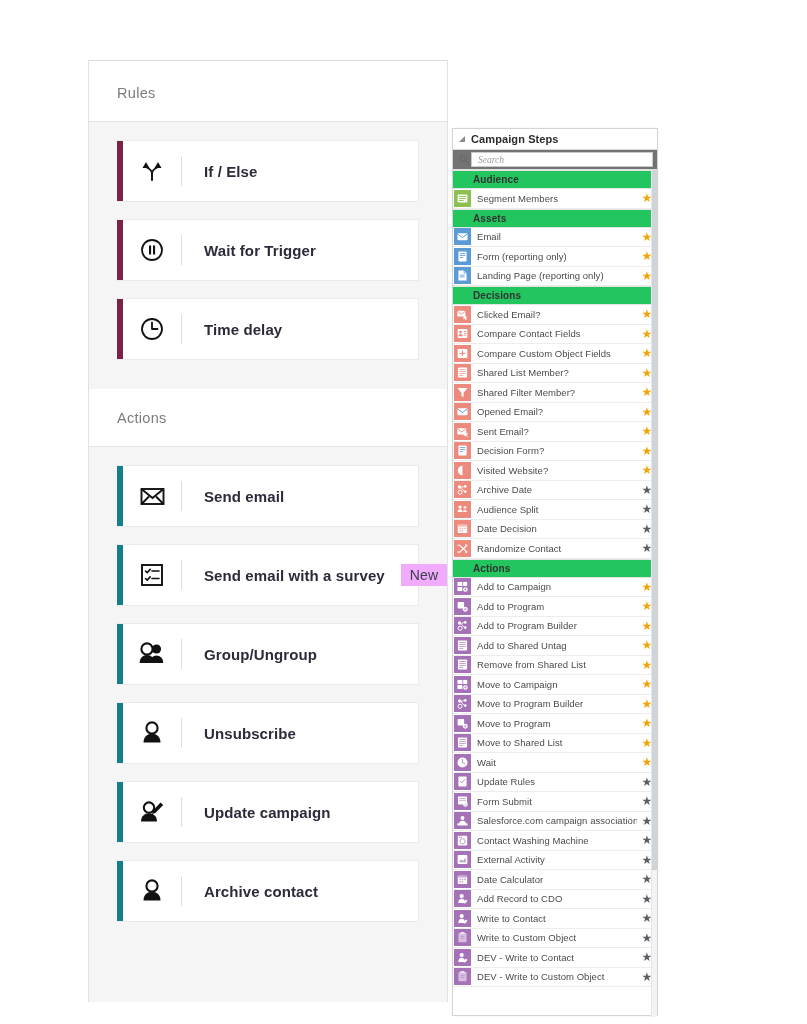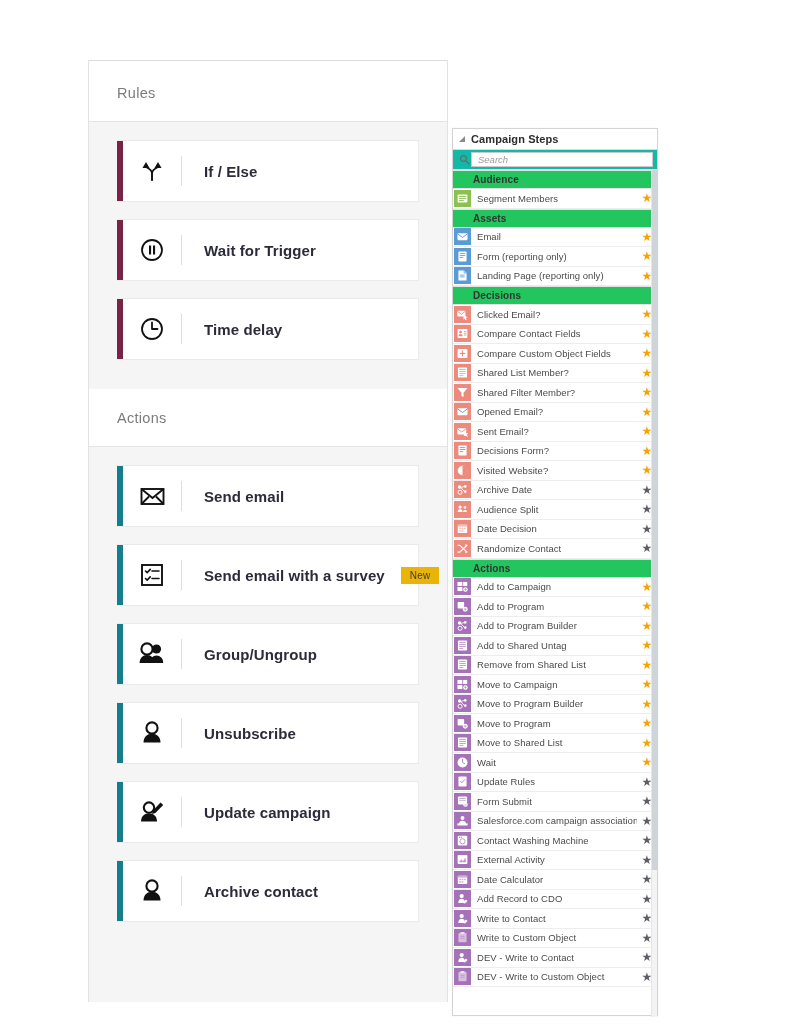--- a/index.html
+++ b/index.html
@@ -66,23 +66,23 @@
   .step-card .label {
     padding-left: 22px;
     font-size: 15px;
     color: #2b2b3a;
     font-weight: 600;
     letter-spacing: .1px;
     display: flex; align-items: center; gap: 16px;
   }
   .step-card .label .txt { white-space: nowrap; }
   .badge-new {
-    background: #eab308;
+    background: #f0abfc;
     color: #3d3d4d;
-    font-size: 10px;
+    font-size: 14px;
     font-weight: 400;
     padding: 3px 9px;
     letter-spacing: .2px;
   }
 
   
   .right-panel {
     position: absolute;
     left: 452px; top: 128px;
     width: 206px; height: 888px;
@@ -109,21 +109,22 @@
   }
   .rp-header .rp-title {
     font-size: 11px; font-weight: bold; color: #2c2c2c;
     letter-spacing: .1px;
   }
   .rp-search-row {
     height: 20px; flex: 0 0 20px;
     display: flex; align-items: center;
     padding: 0 4px;
     border-bottom: 1px solid #e0e0e0;
-    background: #14b8a6;
+    background: #737373;
+    font-family: Liberation Serif, serif;
   }
   .rp-search-icon {
     width: 14px; flex: 0 0 14px;
     display: flex; align-items: center; justify-content: center;
     color: #6a6a6a;
   }
   .rp-search-box {
     flex: 1; height: 15px;
     border: 1px solid #c9c9c9;
     background: #fff;
@@ -500,21 +501,21 @@
           </div>
           <div class="rp-row">
             <span class="ri" style="background:#ec8a7e;color:#ec8a7e">
               <svg width="13" height="13" viewBox="0 0 16 16">
                 <rect x="3" y="1.8" width="10" height="12.4" rx="1" fill="#fff"></rect>
                 <rect x="4.6" y="4" width="6.8" height="1" fill="#5b9bd5"></rect>
                 <rect x="4.6" y="6.3" width="6.8" height="1" fill="#5b9bd5"></rect>
                 <rect x="4.6" y="8.6" width="4.2" height="1" fill="#5b9bd5"></rect>
               </svg>
             </span>
-            <span class="rl">Decisions Form?</span>
+            <span class="rl">Decision Form?</span>
             <span class="star on">★</span>
           </div>
           <div class="rp-row">
             <span class="ri" style="background:#ec8a7e;color:#ec8a7e">
               <svg width="13" height="13" viewBox="0 0 16 16">
                 <circle cx="8" cy="8" r="6.2" fill="#fff"></circle>
                 <path d="M8 1.8 A6.2 6.2 0 0 1 8 14.2" fill="#ec8a7e"></path>
                 <circle cx="8" cy="8" r="6.2" fill="none" stroke="#ec8a7e" stroke-width=".9"></circle>
               </svg>
             </span>

